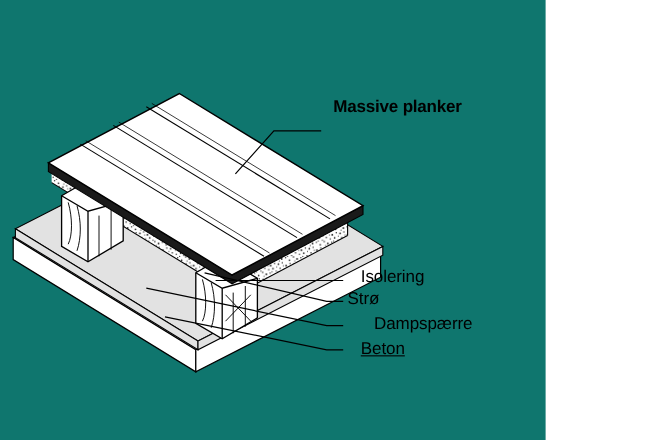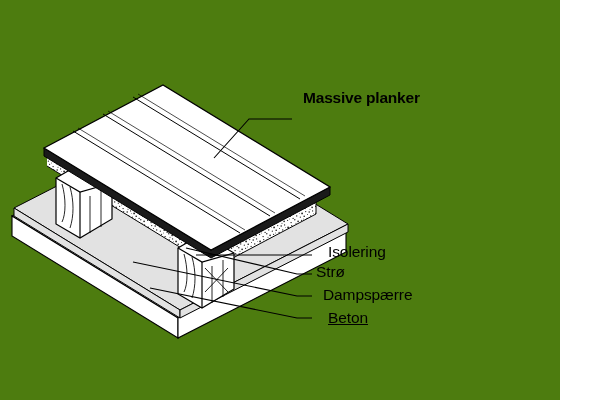--- a/index.html
+++ b/index.html
@@ -5,23 +5,23 @@
   html, body {
     margin: 0;
     padding: 0;
     background: #ffffff;
   }
   body {
     font-family: "Liberation Sans", sans-serif;
   }
   #stage {
     position: relative;
-    width: 560px;
+    width: 496px;
     height: 400px;
-    background: #4d7c0f;
+    background: #0f766e;
     overflow: hidden;
   }
   #drawing {
     position: absolute;
     left: 0;
     top: 0;
     width: 600px;
     height: 400px;
   }
   .lbl {
@@ -171,17 +171,17 @@
     </g>
   </svg>
 
   <div class="lbl lbl-title" style="left:303px; top:90px;">Massive planker</div>
 
 
   <div class="lbl lbl-part" style="left:316px; top:244px;">Isolering</div>
 
   <div class="lbl lbl-part" style="left:304px; top:264px;">Strø</div>
 
-  <div class="lbl lbl-part" style="left:311px; top:287px;">Dampspærre</div>
+  <div class="lbl lbl-part" style="left:328px; top:287px;">Dampspærre</div>
 
   <div class="lbl lbl-part" style="left:316px; top:310px;text-decoration:underline;">Beton</div>
 
 </div>
 
 </body></html>

